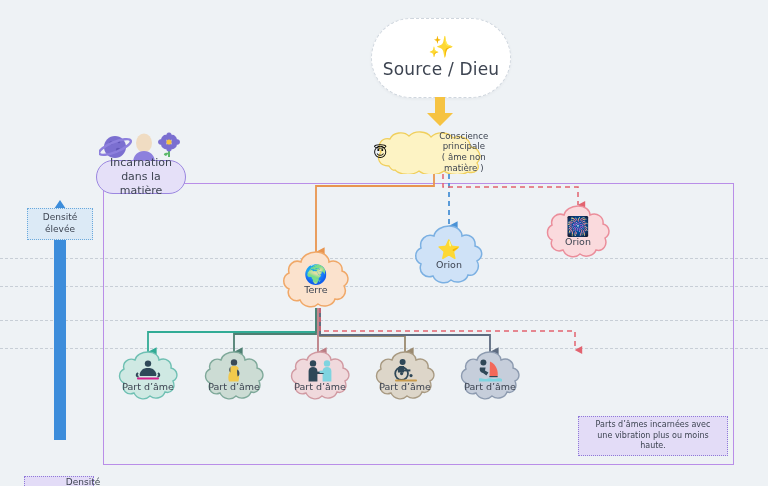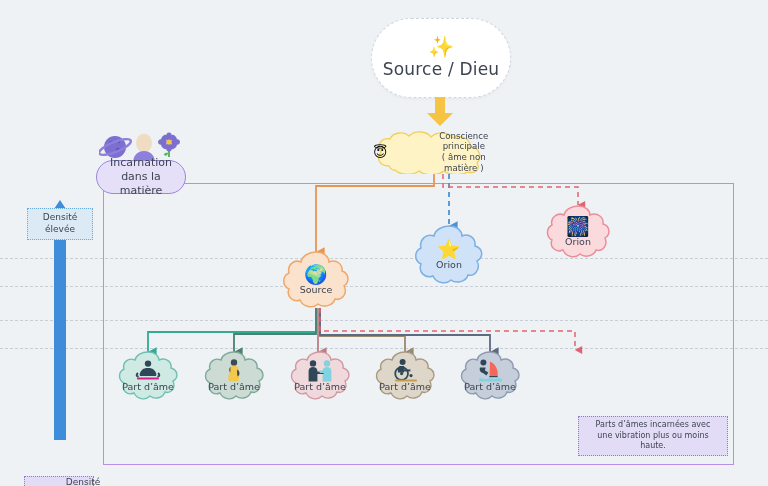--- a/index.html
+++ b/index.html
@@ -198,21 +198,21 @@
 
   <div class="cloud" style="left:280px;top:250px;width:72px;height:60px">
     <svg class="cl-svg" viewBox="0 0 72 60" preserveAspectRatio="none">
       <path d="M36,2 C44,2 49,7 49,12 C56,9 63,14 62,21 C69,23 70,32 64,36
                C68,43 62,51 55,49 C53,56 43,58 38,54 C33,59 23,57 20,50
                C13,53 6,46 9,39 C2,36 2,26 9,23 C7,15 14,9 21,12
                C22,6 29,2 36,2 Z" fill="#fbe2cd" stroke="#f0a868" stroke-width="1.5"></path>
     </svg>
     <div class="cl-in">
       <span class="cl-emoji">🌍</span>
-      <span class="cl-label">Source</span>
+      <span class="cl-label">Terre</span>
     </div>
   </div>
 
   <div class="cloud" style="left:412px;top:224px;width:74px;height:62px">
     <svg class="cl-svg" viewBox="0 0 74 62" preserveAspectRatio="none">
       <path d="M37,2 C45,2 50,7 50,12 C57,9 64,14 63,22 C71,24 72,33 65,37
                C69,44 63,53 56,51 C54,58 44,60 39,56 C34,61 24,59 21,52
                C13,55 6,48 9,40 C2,37 2,27 9,24 C7,16 14,9 22,12
                C23,6 30,2 37,2 Z" fill="#cfe2f7" stroke="#7bb0e2" stroke-width="1.5"></path>
     </svg>

